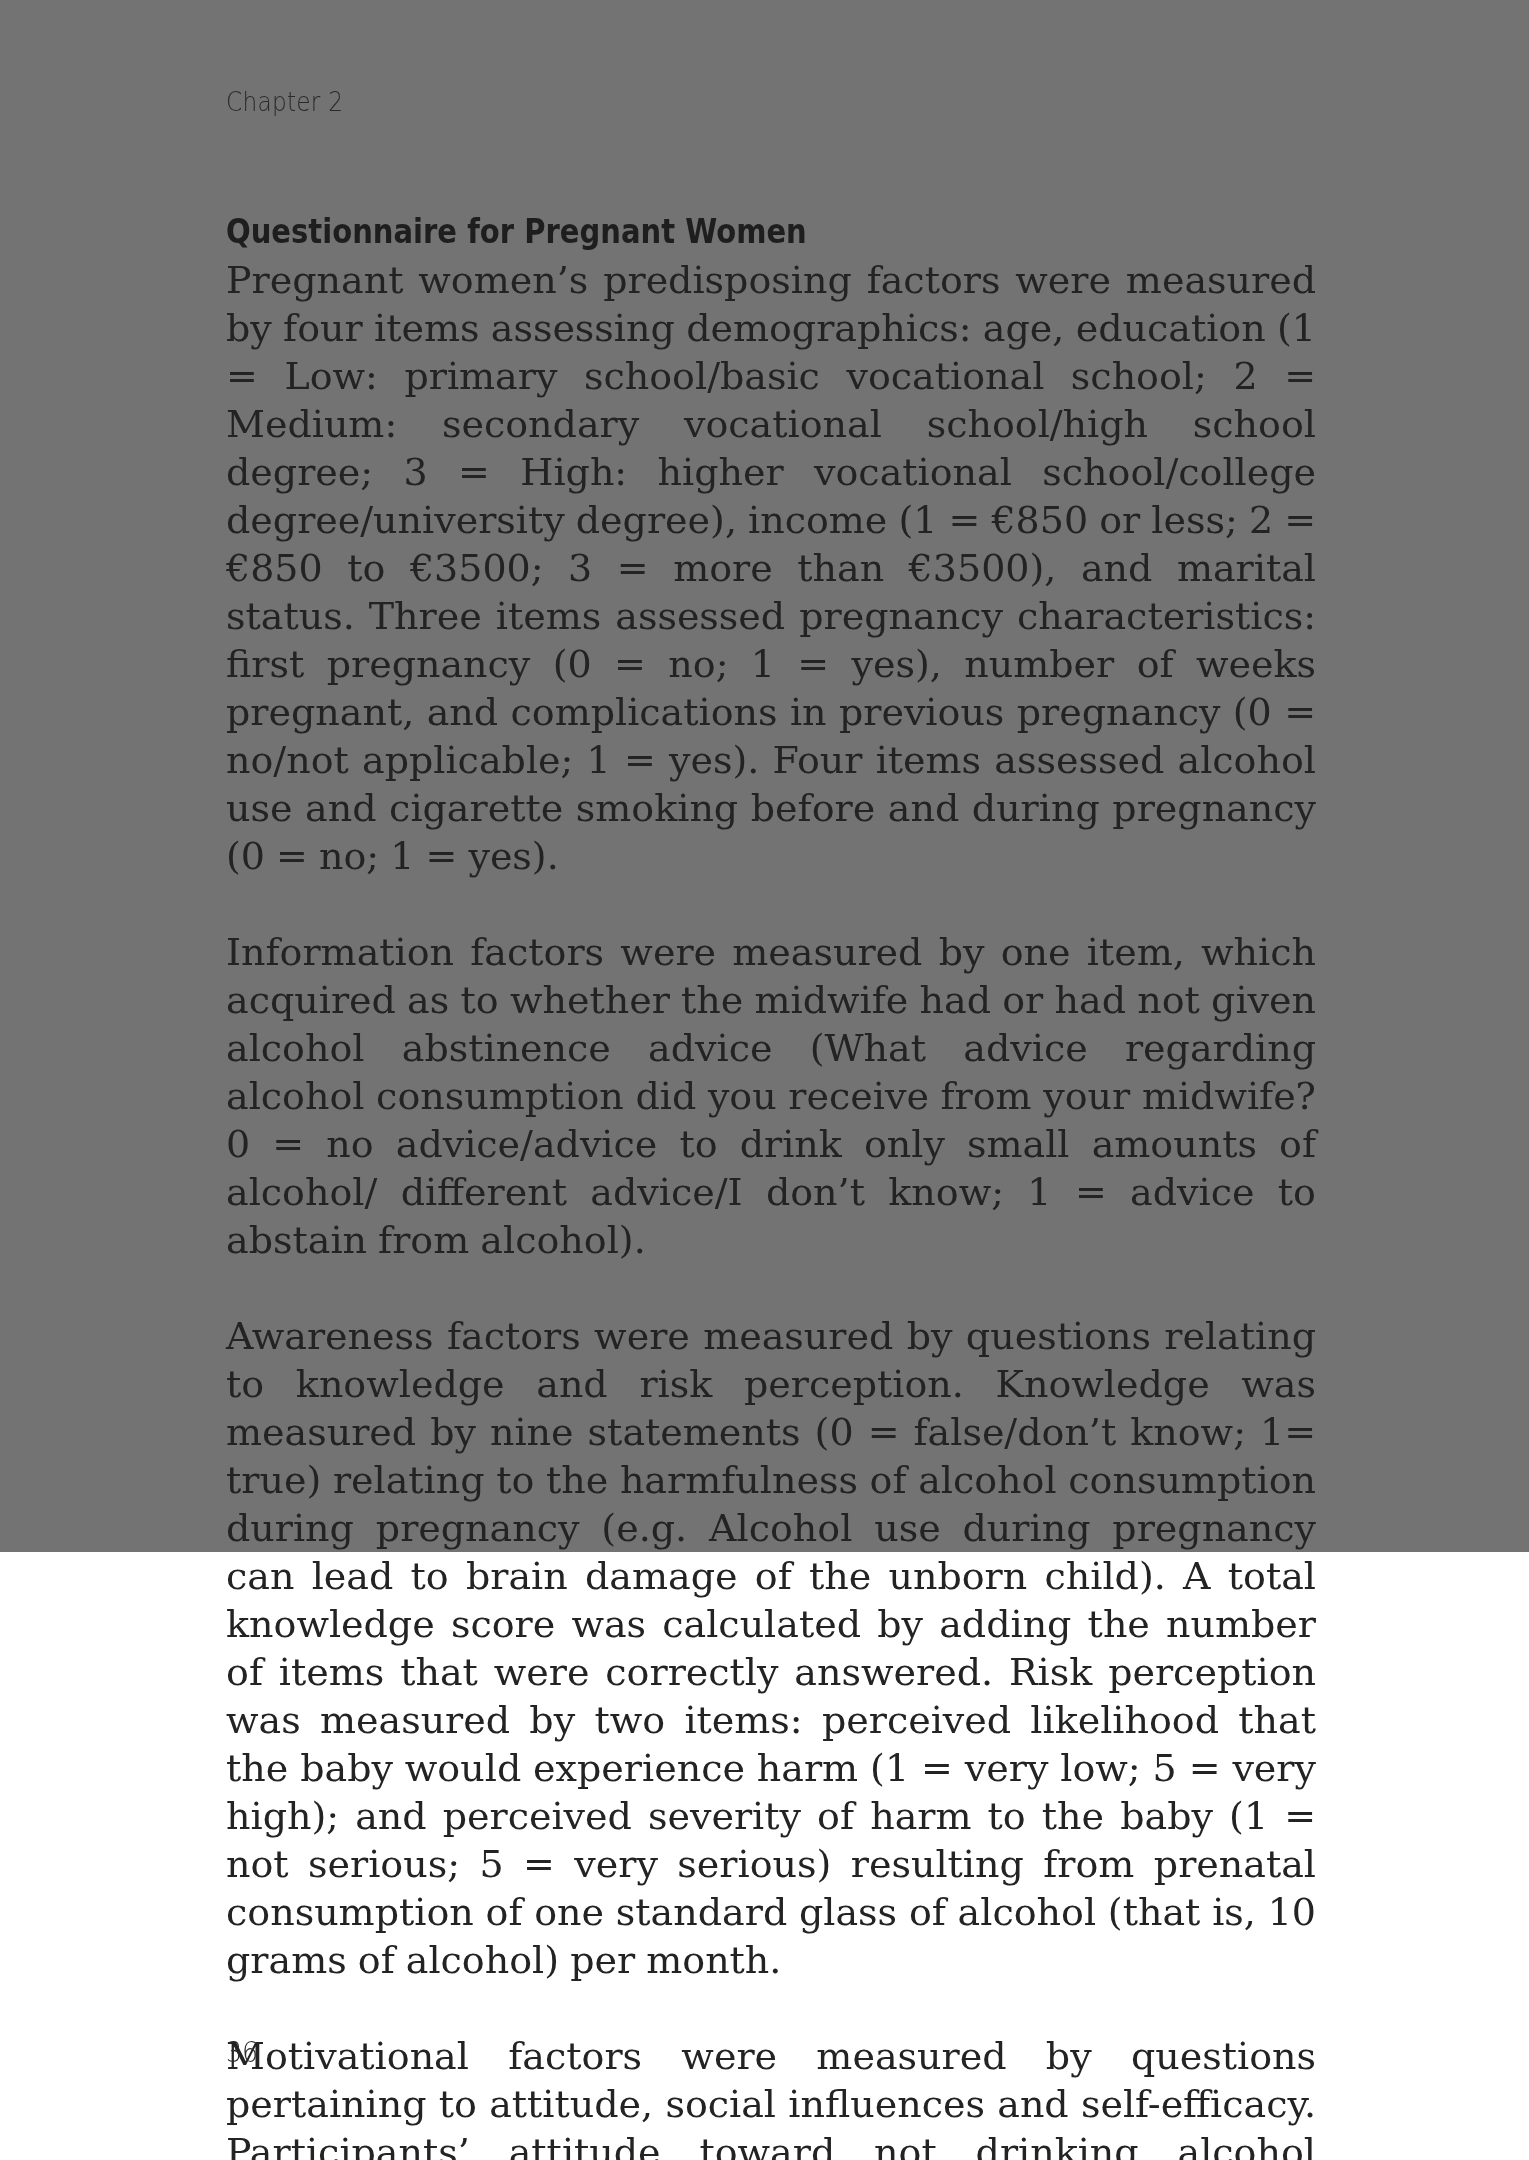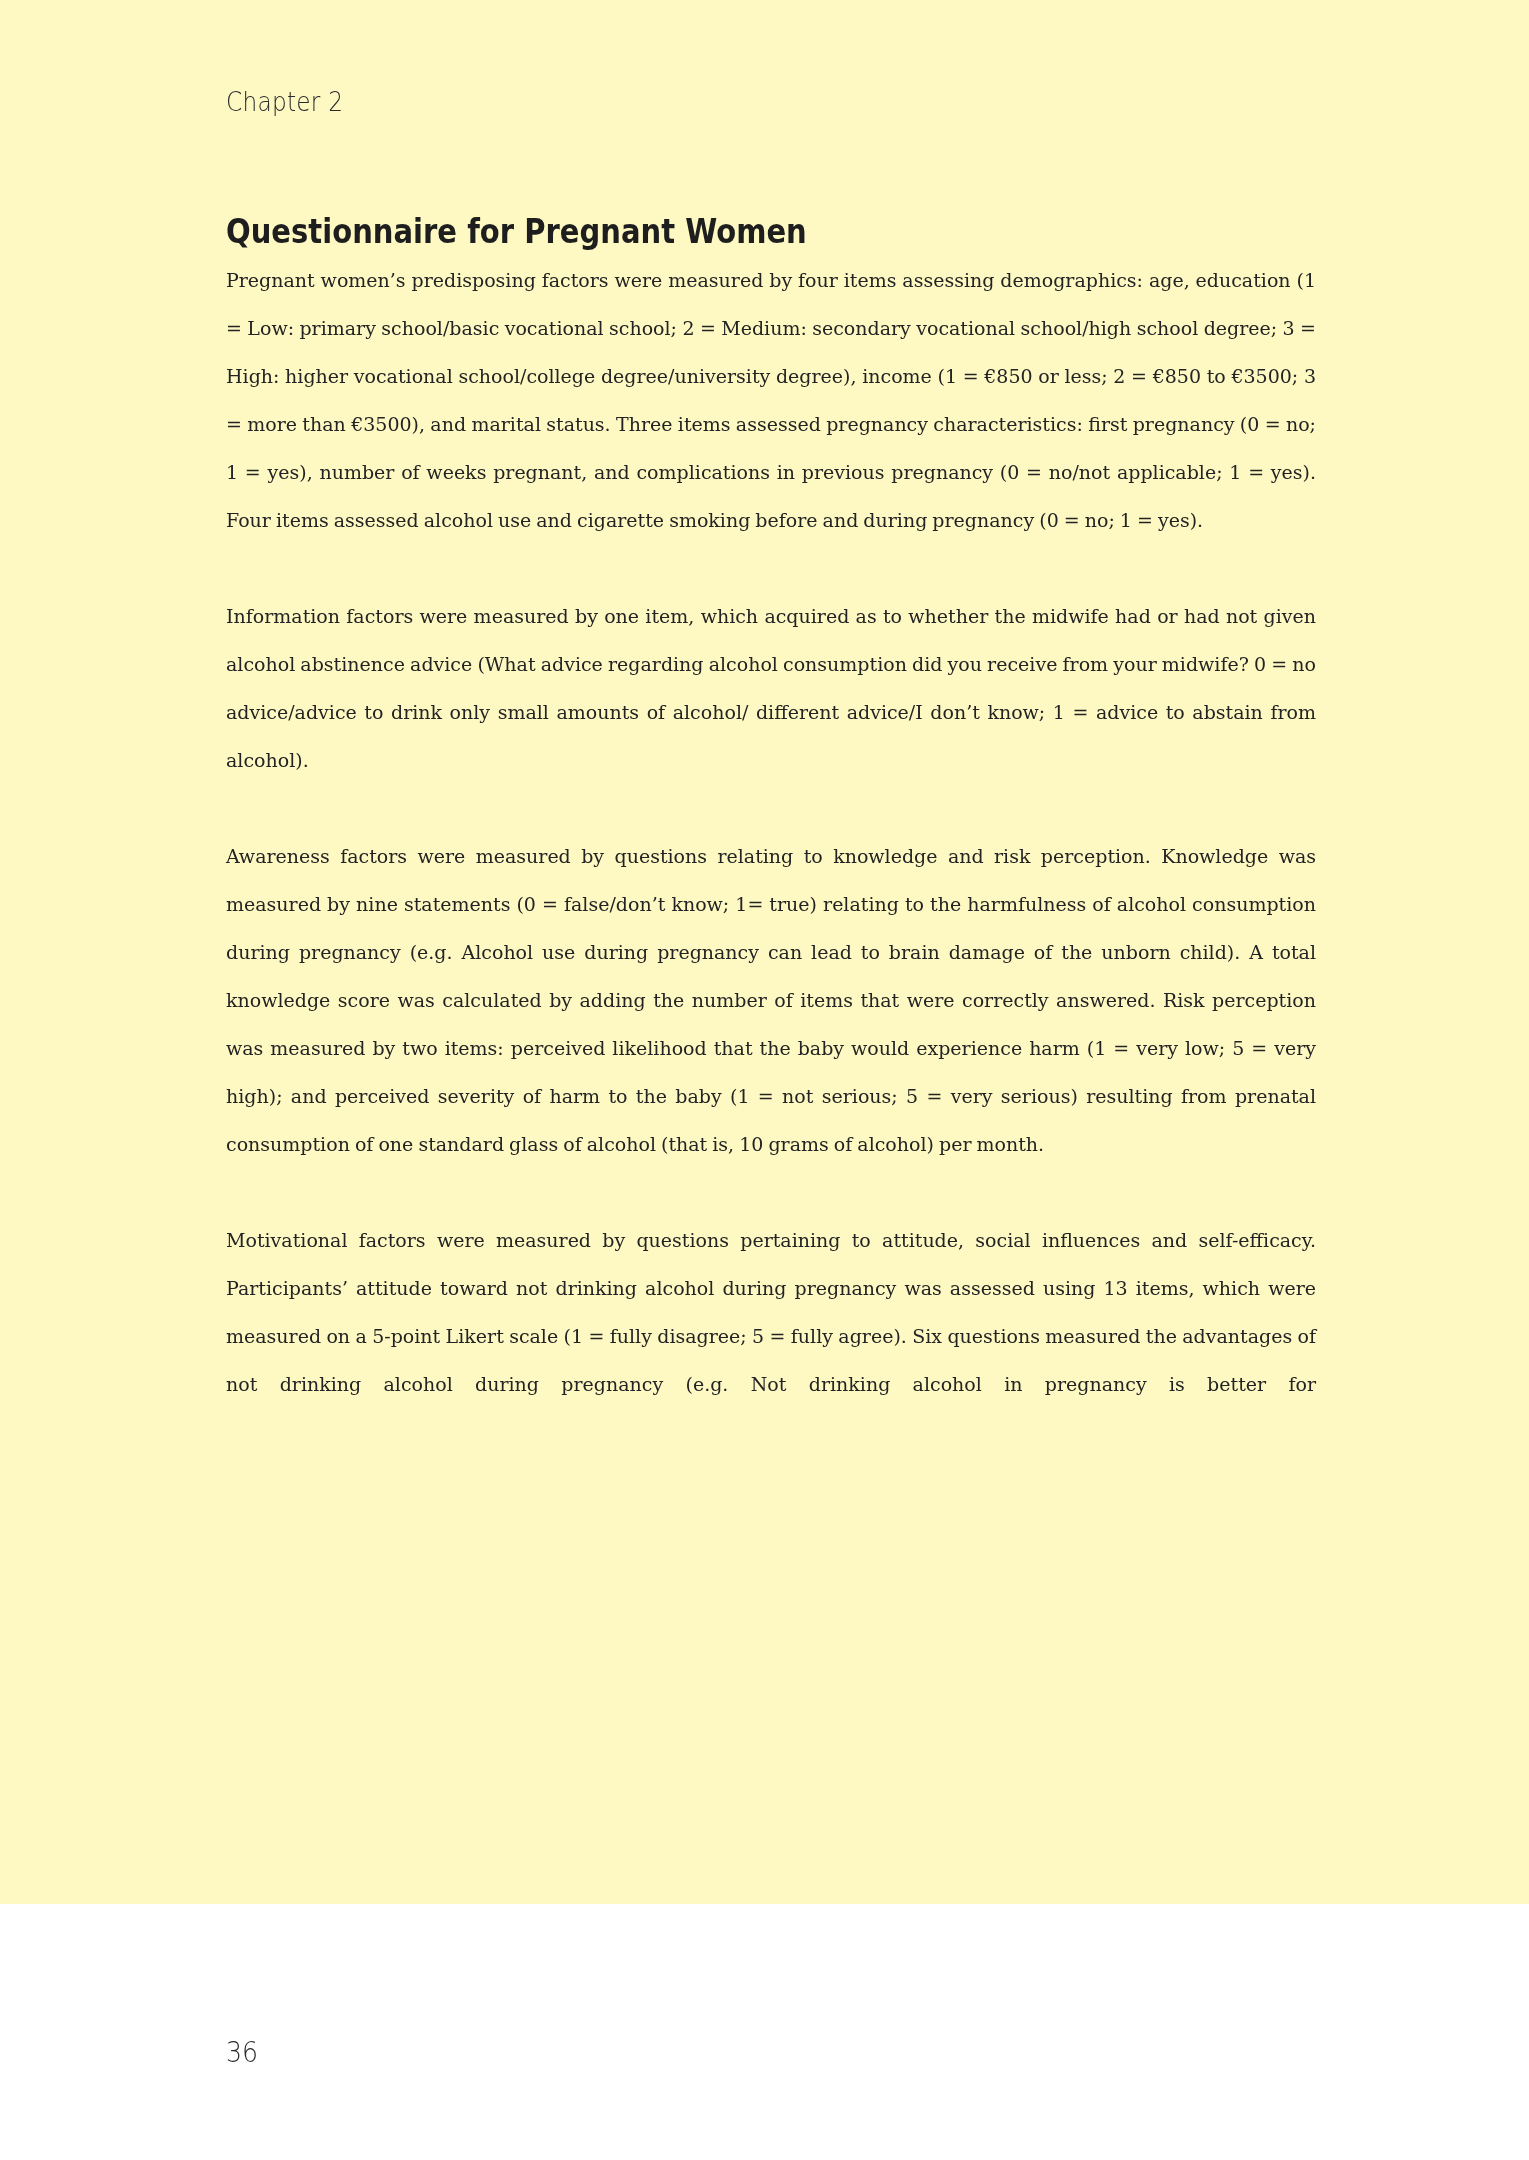--- a/index.html
+++ b/index.html
@@ -1,34 +1,34 @@
 <!DOCTYPE html>
 <html><head>
 <meta charset="utf-8">
 <style>
   html, body { margin: 0; padding: 0; background: #ffffff; }
   body { width: 1529px; height: 2160px; position: relative; overflow: hidden; }
-  .page { position: absolute; left: 0; top: 0; width: 1529px; height: 1904px; background: #fef9c3; }
+  .page { position: absolute; left: 0; top: 0; width: 1529px; height: 1552px; background: #737373; }
   .running-head {
     position: absolute; left: 226px; top: 86px;
     font-family: "DejaVu Sans", sans-serif; font-size: 27px; font-weight: 300;
     color: #2a2a2a; letter-spacing: 0.3px;
     transform: scaleX(0.86); transform-origin: left top;
   }
   .content {
     position: absolute; left: 226px; top: 208px; width: 1090px;
   }
   .section-heading {
     margin: 0; font-family: "DejaVu Sans", sans-serif; font-weight: bold;
     font-size: 33px; line-height: 48px; color: #1e1e1e;
     transform: scaleX(0.88); transform-origin: left top; white-space: nowrap;
   }
   .para {
     margin: 0 0 48px 0;
-    font-family: "DejaVu Serif", serif; font-size: 19px; line-height: 48px;
+    font-family: "DejaVu Serif", serif; font-size: 38px; line-height: 48px;
     color: #232323; text-align: justify; text-align-last: left;
     hyphens: none; word-spacing: -1px;
   }
   .para.first { margin-top: 0; }
   .para.last { margin-bottom: 16px; text-align-last: justify; }
   .page-number {
     position: absolute; left: 226px; top: 2036px;
     font-family: "DejaVu Sans", sans-serif; font-size: 28px; font-weight: 300;
     color: #2a2a2a; transform: scaleX(0.9); transform-origin: left top;
   }

